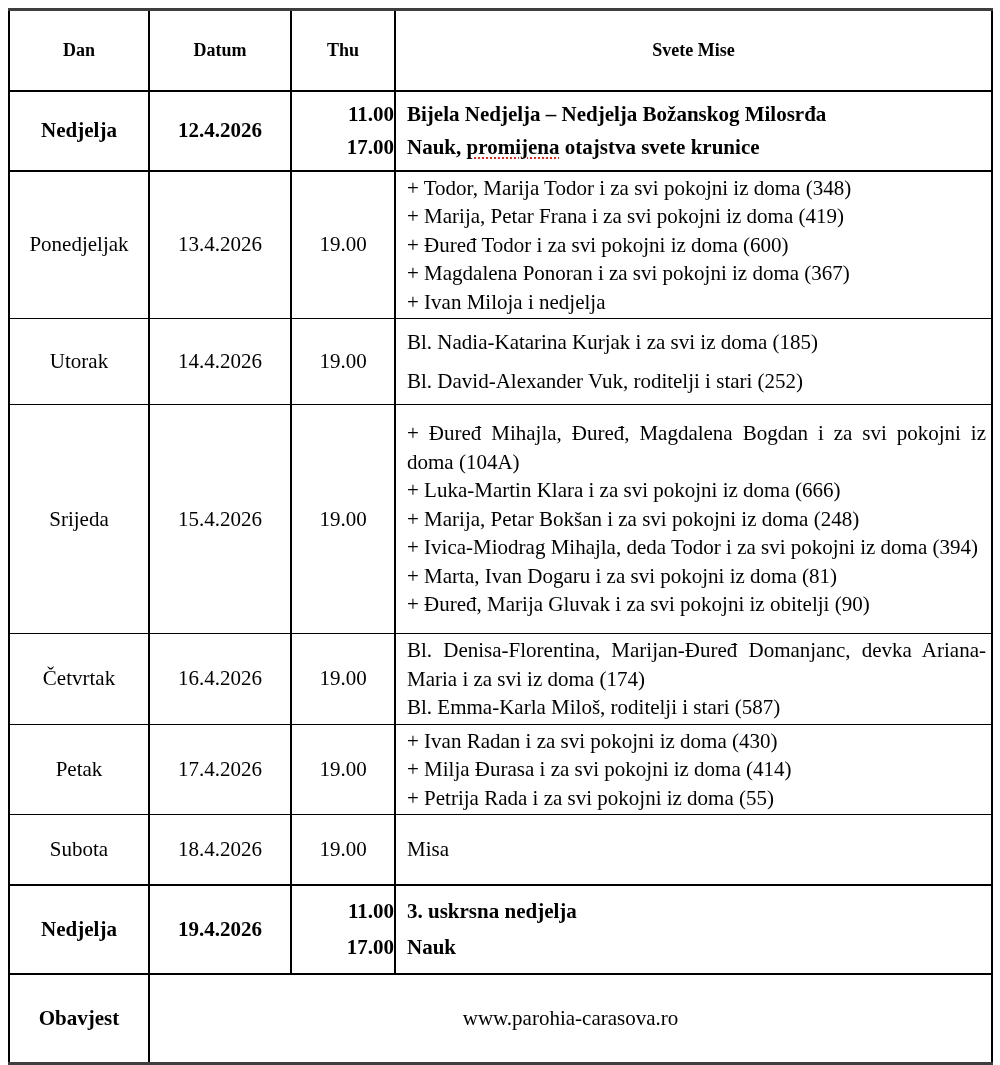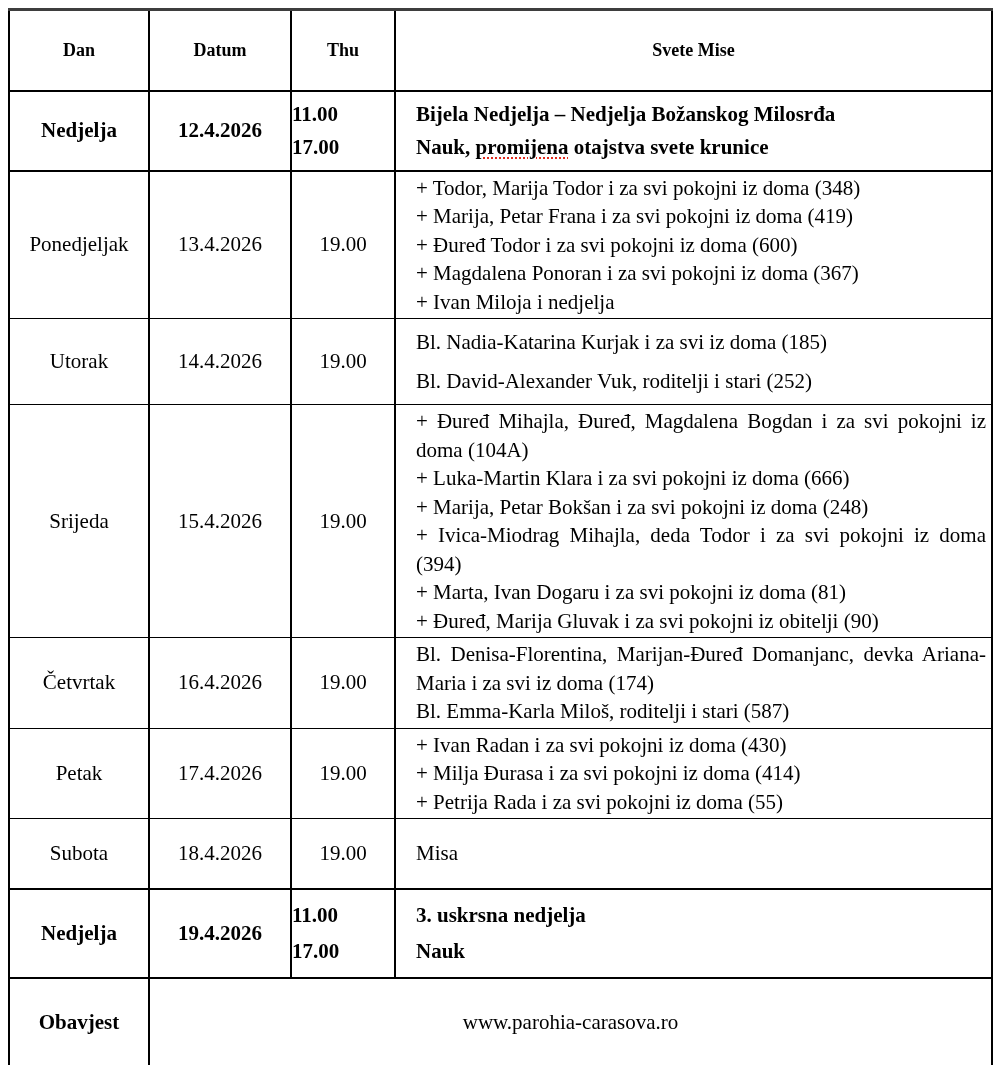--- a/index.html
+++ b/index.html
@@ -51,37 +51,37 @@
   th {
     font-weight: bold;
     font-size: 18px;
     text-align: center;
   }
   td.center { text-align: center; }
   tr.bold-row td { font-weight: bold; }
 
   td.mise {
     text-align: left;
-    padding: 2px 5px 2px 20px;
+    padding: 2px 5px 2px 11px;
   }
   .entry {
     text-align: justify;
     line-height: 28.5px;
   }
   .gap-entries .entry + .entry { margin-top: 11px; }
 
   .slot-stack {
     display: flex;
     flex-direction: column;
     justify-content: space-evenly;
   }
   .stack-r1 { height: 74px; }
   .stack-r8 { height: 83px; }
   .slot-line { line-height: 24px; white-space: nowrap; }
-  td.time-col .slot-line { text-align: left; }
+  td.time-col .slot-line { text-align: right; }
 
   .spell {
     text-decoration-line: underline;
     text-decoration-style: dotted;
     text-decoration-color: #e02b1e;
     text-decoration-thickness: 2px;
     text-underline-offset: 4px;
   }
   td.notice-content { text-align: center; }
 </style>

